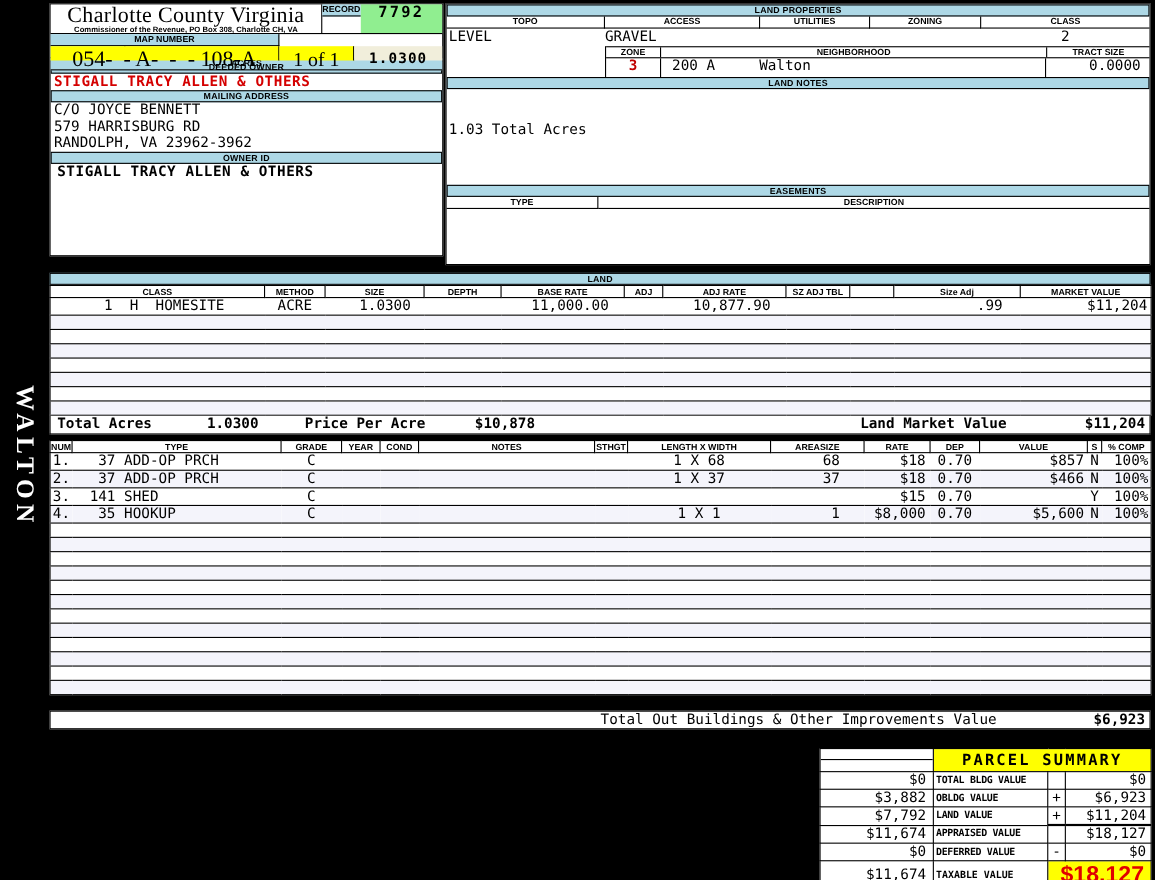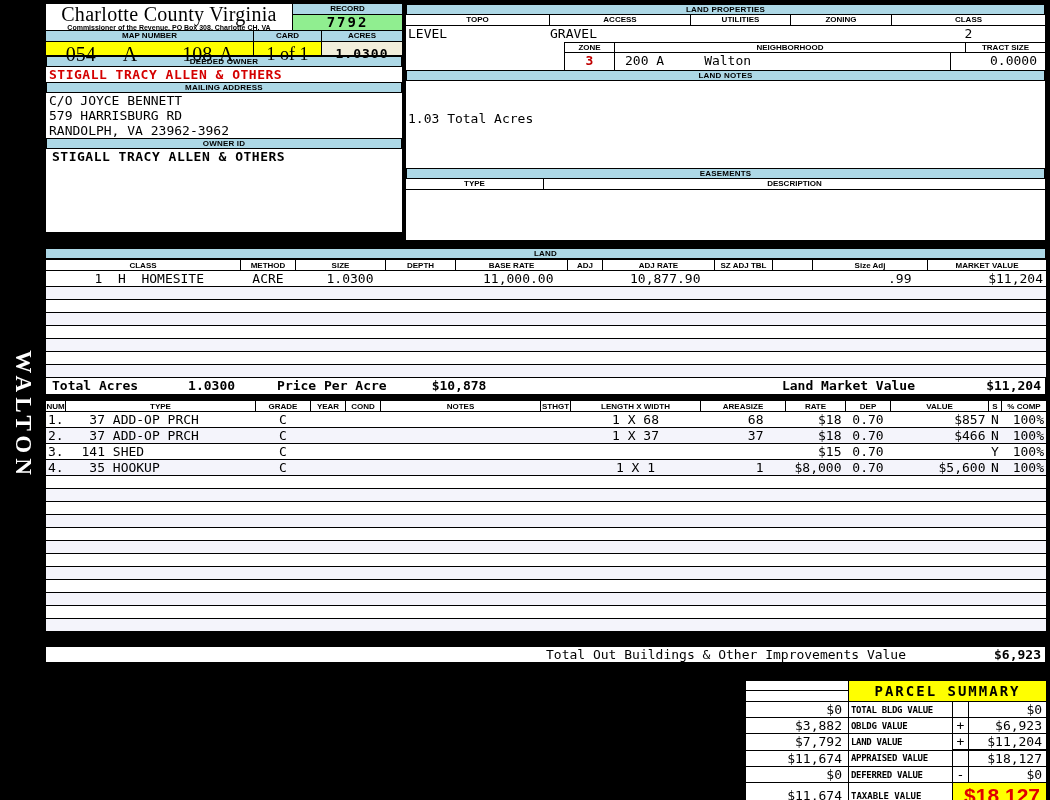--- a/index.html
+++ b/index.html
@@ -18,26 +18,26 @@
   .walton span { transform:rotate(90deg); white-space:nowrap; color:#fff;
                  font:bold 23px "Liberation Serif", serif; letter-spacing:5px; }
 
   
   .left-panel { position:absolute; left:45px; top:3px; width:358px; background:#fff;
                 border:1px solid #000; }
   .title-row { display:flex; height:27px; border-bottom:1px solid #000; }
   .title-block { width:247px; border-right:1px solid #000; text-align:center; }
   .county-title { font:20px "Liberation Serif", serif; line-height:20px; letter-spacing:0.3px; }
   .commissioner { font:bold 7px "Liberation Sans", sans-serif; line-height:7px; }
-  .record-block { flex:1; display:flex; flex-direction:column; }
+  .record-block { flex:1; display:flex; flex-direction:row; }
   .record-bar { height:11px; background:#ADD8E6; border-bottom:1px solid #000;
                 font:bold 8px "Liberation Sans", sans-serif; line-height:10px; text-align:center; }
   .record-value { flex:1; background:#90EE90; text-align:center;
                   font:bold 14px "DejaVu Sans Mono", monospace; line-height:15px; letter-spacing:2px; }
-  .map-labels { display:flex; height:11px; }
+  .map-labels { display:flex; height:11px;flex-direction:column; }
   .map-labels div { background:#ADD8E6; border-bottom:1px solid #000; border-right:1px solid #000;
                     font:bold 8px "Liberation Sans", sans-serif; line-height:10px; text-align:center; }
   .map-labels div:last-child { border-right:none; }
   .ml-map { width:208px; } .ml-card { width:68px; } .ml-acres { flex:1; }
   .map-values { display:flex; height:14px; border-bottom:1px solid #000; }
   .map-number { width:208px; background:#FFFF00; border-right:1px solid #000; text-align:center;
                 font:20px "Liberation Serif", serif; line-height:24px; white-space:pre; }
   .card-value { width:68px; background:#FFFF00; border-right:1px solid #000; text-align:center;
                 font:18px "Liberation Serif", serif; line-height:24px; }
   .acres-value { flex:1; background:#F1EEDB; text-align:center;
@@ -55,21 +55,21 @@
   .lp-header { display:flex; height:11px; }
   .lp-header div { border-right:1px solid #000; border-bottom:1px solid #000;
                    font:bold 8px "Liberation Sans", sans-serif; line-height:10px; text-align:center; }
   .lp-header div:last-child { border-right:none; }
   .lp-topo{width:144px;} .lp-access{width:141px;} .lp-util{width:100px;} .lp-zoning{width:101px;} .lp-class{flex:1;}
   .lp-values { display:flex; height:16px; font:13px "DejaVu Sans Mono", monospace; line-height:15px; }
   .lpv-topo{width:144px; padding-left:2px;} .lpv-access{width:141px;} .lpv-util{width:100px;}
   .lpv-zoning{width:101px;} .lpv-class{flex:1; text-align:center;}
   .zone-row { display:flex; }
   .zone-spacer { width:144px; }
-  .zone-table { flex:1; border-left:1px solid #000;margin-left:14px; }
+  .zone-table { flex:1; border-left:1px solid #000; }
   .zone-heads { display:flex; height:11px; border-top:1px solid #000; border-bottom:1px solid #000; }
   .zone-heads div { border-right:1px solid #000; font:bold 8px "Liberation Sans", sans-serif;
                     line-height:10px; text-align:center; }
   .zone-heads div:last-child { border-right:none; }
   .zh-zone{width:50px;} .zh-nbhd{width:351px;} .zh-tract{flex:1;}
   .zone-vals { display:flex; height:17px; font:13px "DejaVu Sans Mono", monospace; line-height:16px; }
   .zv-zone { width:50px; border-right:1px solid #000; text-align:center; color:#C00000; font-weight:bold; }
   .zv-code { padding-left:10px; }
   .zv-name { padding-left:40px; }
   .zv-tract { margin-left:auto; width:95px; border-left:1px solid #000; text-align:right; padding-right:8px; }

